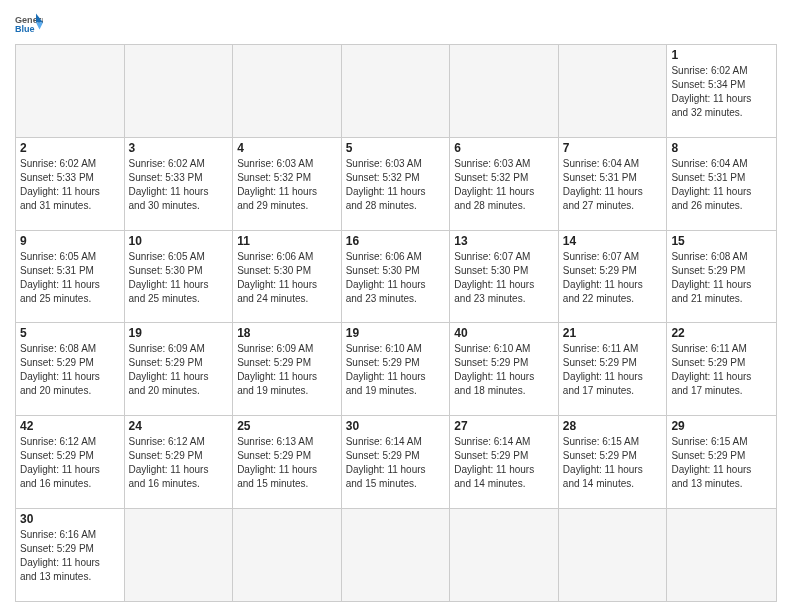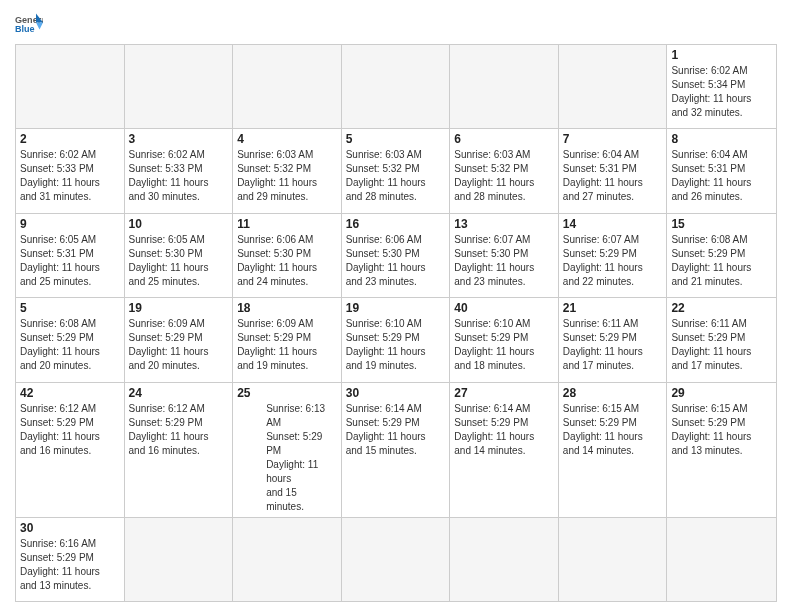--- a/index.html
+++ b/index.html
@@ -301,21 +301,21 @@
           </div>
           <div class="day-cell">
             <span class="day-num">24</span>
             <div class="day-info" style="white-space: pre-line;">Sunrise: 6:12 AM
 Sunset: 5:29 PM
 Daylight: 11 hours
 and 16 minutes.</div>
           </div>
           <div class="day-cell">
             <span class="day-num">25</span>
-            <div class="day-info" style="white-space: pre-line; margin-left: 29px;">Sunrise: 6:13 AM
+            <div class="day-info" style="white-space: pre-line;">Sunrise: 6:13 AM
 Sunset: 5:29 PM
 Daylight: 11 hours
 and 15 minutes.</div>
           </div>
           <div class="day-cell">
             <span class="day-num">30</span>
             <div class="day-info" style="white-space: pre-line;">Sunrise: 6:14 AM
 Sunset: 5:29 PM
 Daylight: 11 hours
 and 15 minutes.</div>

